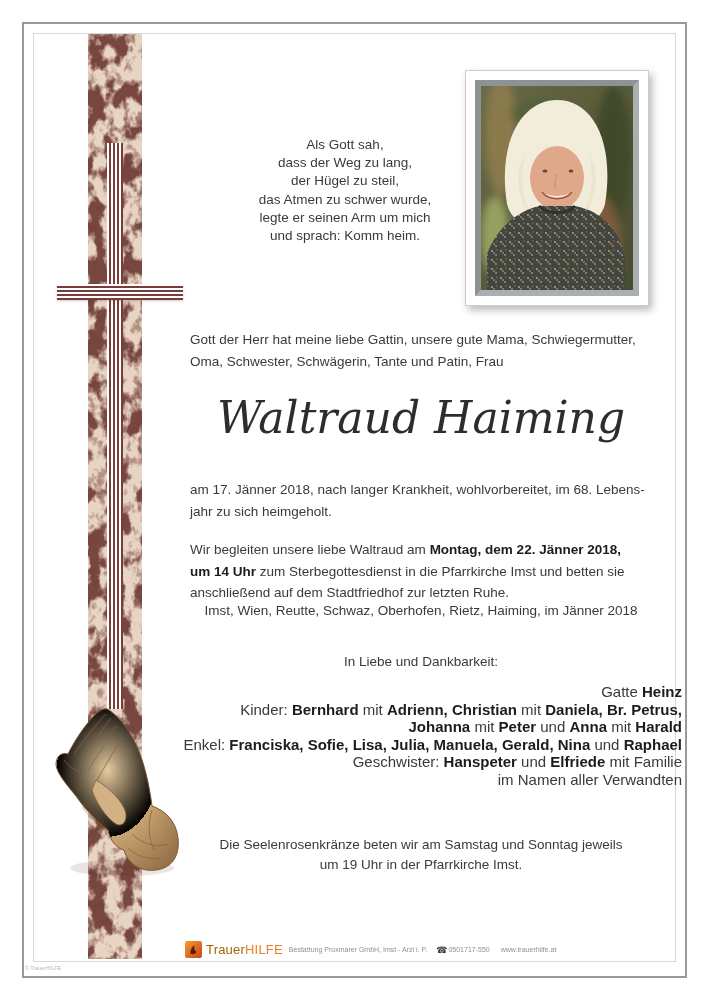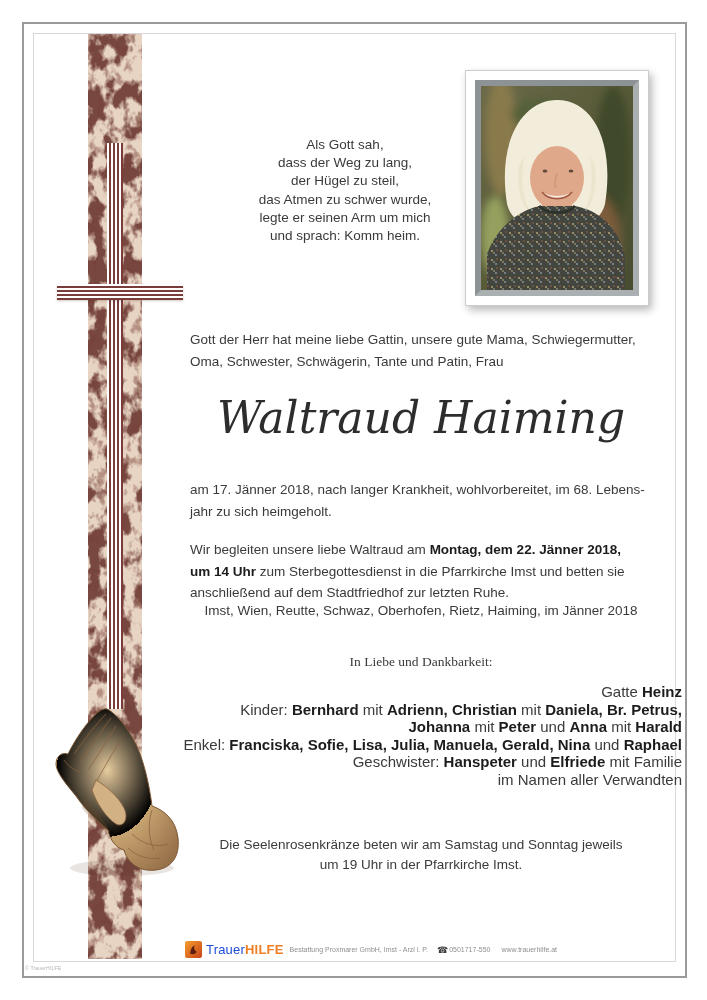--- a/index.html
+++ b/index.html
@@ -24,29 +24,29 @@
   .txt{font-size:13.5px;line-height:21.5px;}
   .poem{left:190px;top:136px;width:310px;text-align:center;font-size:13.5px;line-height:18.2px;}
   .intro{left:190px;top:329px;white-space:nowrap;}
   .name{left:190px;top:392px;width:462px;text-align:center;white-space:nowrap;
         font-family:"DejaVu Serif",serif;font-style:italic;font-weight:400;
         font-size:44px;line-height:52px;color:#2d2d2d;}
   .maiden{left:190px;top:450px;width:462px;text-align:center;font-size:13px;}
   .death{left:190px;top:479px;white-space:nowrap;}
   .funeral{left:190px;top:539px;white-space:nowrap;}
   .cities{left:190px;top:600px;width:462px;text-align:center;}
-  .gratitude{left:190px;top:651px;width:462px;text-align:center;font-family:Liberation Serif, serif;}
+  .gratitude{left:190px;top:651px;width:462px;text-align:center;}
   .family{left:160px;top:683px;width:522px;text-align:right;font-size:15px;line-height:17.6px;white-space:nowrap;}
   .rosary{left:190px;top:835px;width:462px;text-align:center;line-height:20px;}
   .b{font-weight:bold;color:var(--text-bold,#1c1c1c);}
   .footer{left:185px;top:941px;display:flex;align-items:center;}
   .logo-icon{width:17px;height:17px;margin-right:4px;}
   .brand{font-size:13px;letter-spacing:.2px;}
-  .brand-first{color:#1d4ed8;}
-  .brand-second{color:var(--accent-orange,#ef7f24);font-weight:bold;}
+  .brand-first{color:#a16207;}
+  .brand-second{color:var(--accent-orange,#ef7f24);}
   .company{font-size:7px;color:#8f8f8f;margin-left:6px;}
   .phone-wrap{margin-left:9px;font-size:7px;color:#8f8f8f;display:flex;align-items:center;}
   .phone-glyph{font-size:9px;color:#3a3a3a;margin-right:1px;}
   .web{font-size:7px;color:#8f8f8f;margin-left:11px;}
   .copyright{left:25px;top:965px;font-size:5px;color:#b3b3b3;letter-spacing:.2px;}
 </style>
 </head>
 <body>
 
 <div class="card">

